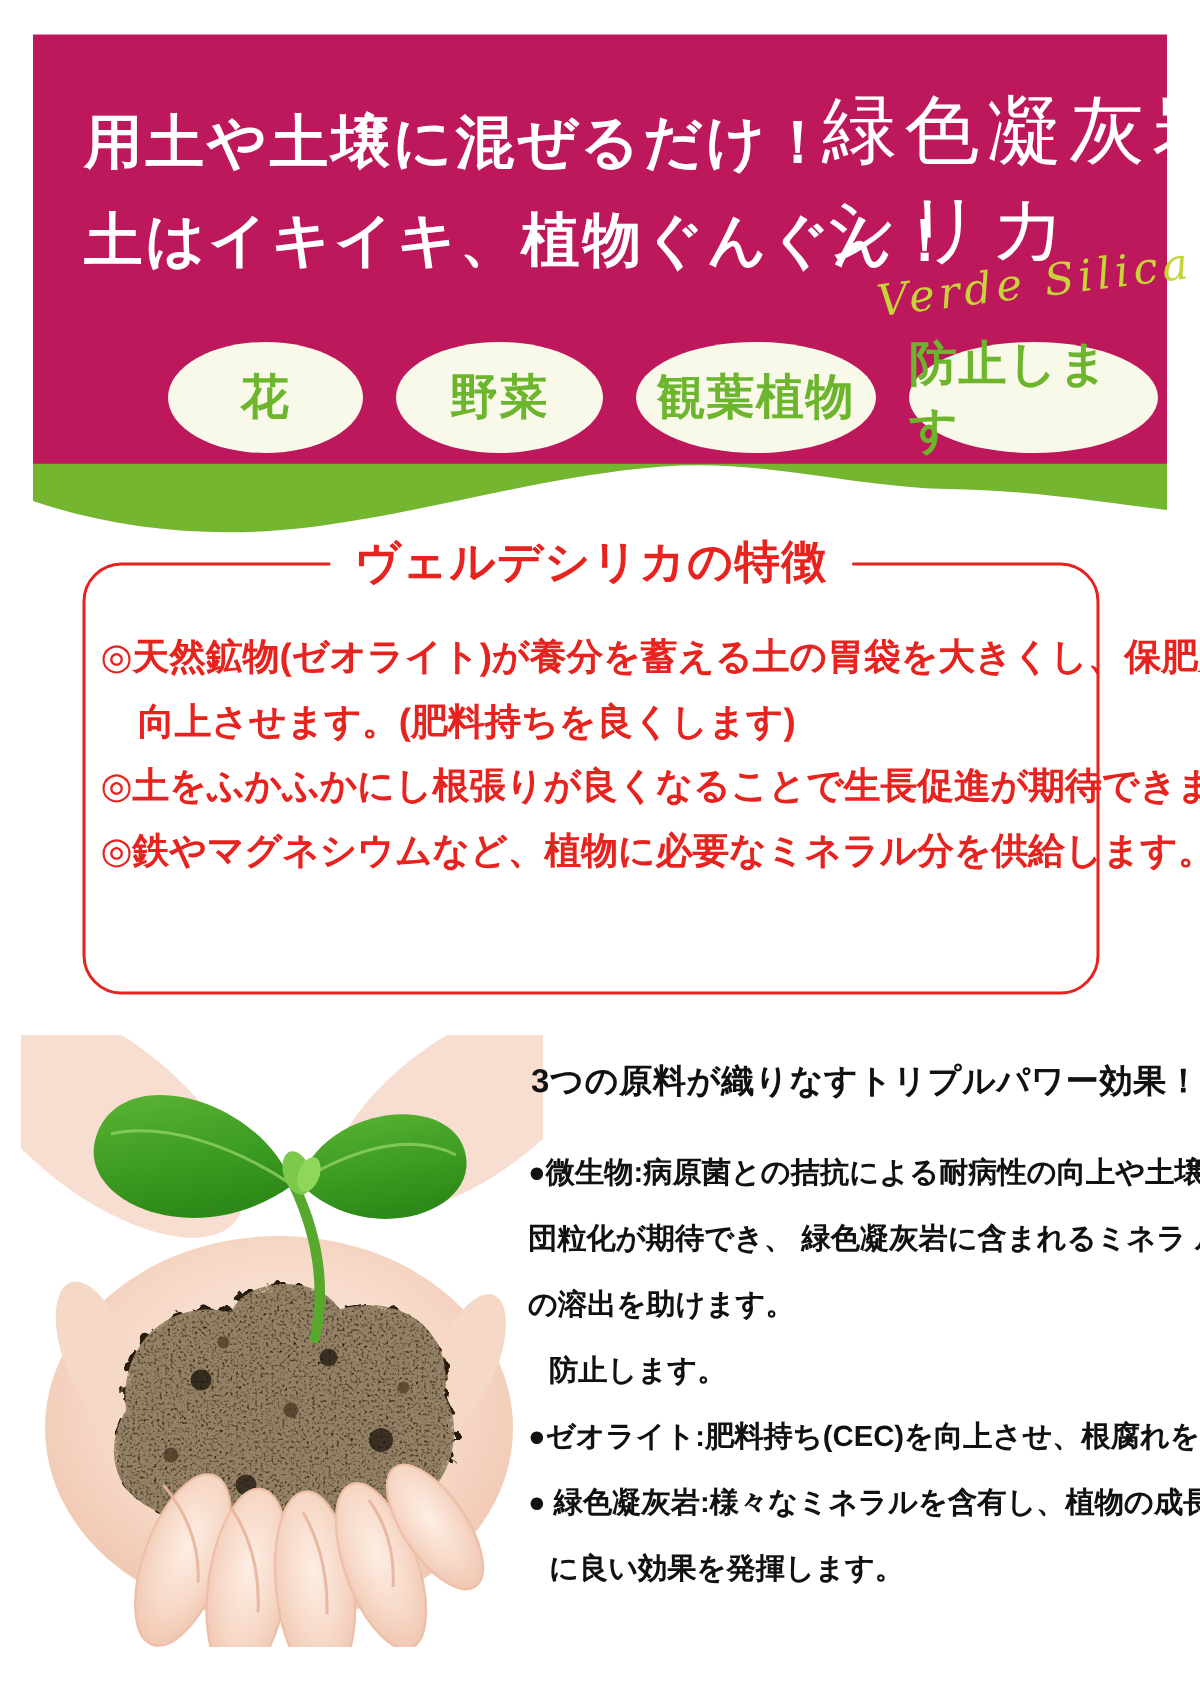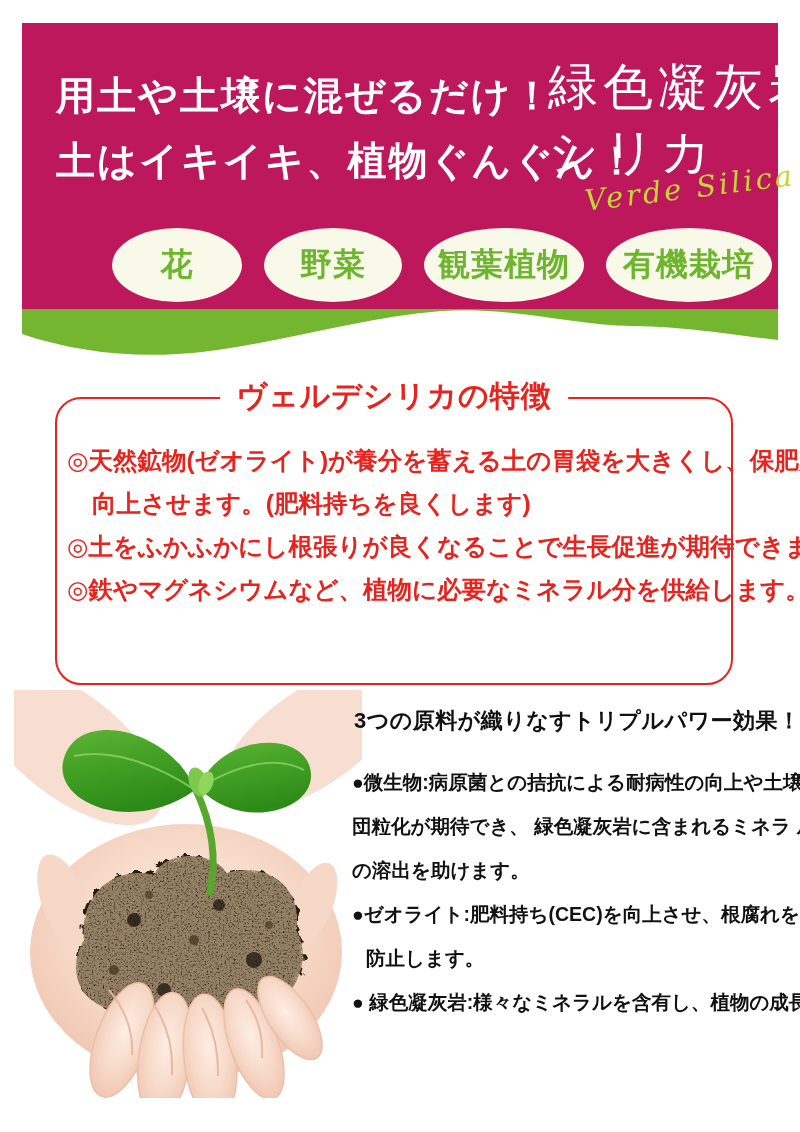--- a/index.html
+++ b/index.html
@@ -38,21 +38,21 @@
     display:flex;align-items:center;justify-content:center;
     color:#6cb52d;font-weight:bold;font-size:32px;letter-spacing:1px;
   }
   .tag:nth-child(1){width:130px;}
   .tag:nth-child(2){width:138px;}
   .tag:nth-child(3){width:160px;}
   .tag:nth-child(4){width:166px;}
 
   
   .features{
-    left:55px;top:397px;width:678px;height:288px;
+    left:55px;top:375px;width:678px;height:288px;
     border:2.5px solid #e6231e;border-radius:26px;background:#ffffff;
     box-sizing:border-box;
   }
   .features-title{
     position:absolute;left:50%;top:0;transform:translate(-50%,-55%);
     background:#ffffff;padding:0 16px;white-space:nowrap;
     color:#e6231e;font-weight:bold;font-size:30px;letter-spacing:1px;
   }
   .features-body{
     position:absolute;left:10px;top:40px;right:4px;
@@ -91,21 +91,21 @@
     <div class="tag">
       <span>花</span>
     </div>
     <div class="tag">
       <span>野菜</span>
     </div>
     <div class="tag">
       <span>観葉植物</span>
     </div>
     <div class="tag">
-      <span>有機栽培</span>
+      <span>防止します</span>
     </div>
   </div>
 </div>
 
 <svg class="abs wave-svg" viewBox="0 0 756 49" preserveAspectRatio="none">
   <path d="M0,0 L756,0 L756,31 C712,26 668,18 610,17
            C548,16 488,-3 420,2 C340,8 258,34 180,43
            C118,50 56,44 0,25 Z" fill="#74b62f"></path>
 </svg>
 
@@ -199,16 +199,17 @@
     <path d="M232,310 Q250,335 248,368"></path>
   </g>
 </svg>
 
 <div class="abs triple-heading">3つの原料が織りなすトリプルパワー効果！</div>
 
 <div class="abs triple-body">
   <div class="tline">●微生物:病原菌との拮抗による耐病性の向上や土壌 の</div>
   <div class="tline">団粒化が期待でき、 緑色凝灰岩に含まれるミネラ ル分</div>
   <div class="tline">の溶出を助けます。</div>
+  <div class="tline indent">防止します。</div>
   <div class="tline">●ゼオライト:肥料持ち(CEC)を向上させ、根腐れを</div>
-  <div class="tline indent">防止します。</div>
   <div class="tline">● 緑色凝灰岩:様々なミネラルを含有し、植物の成長</div>
+  <div class="tline indent">に良い効果を発揮します。</div>
 </div>
 
 </body></html>

